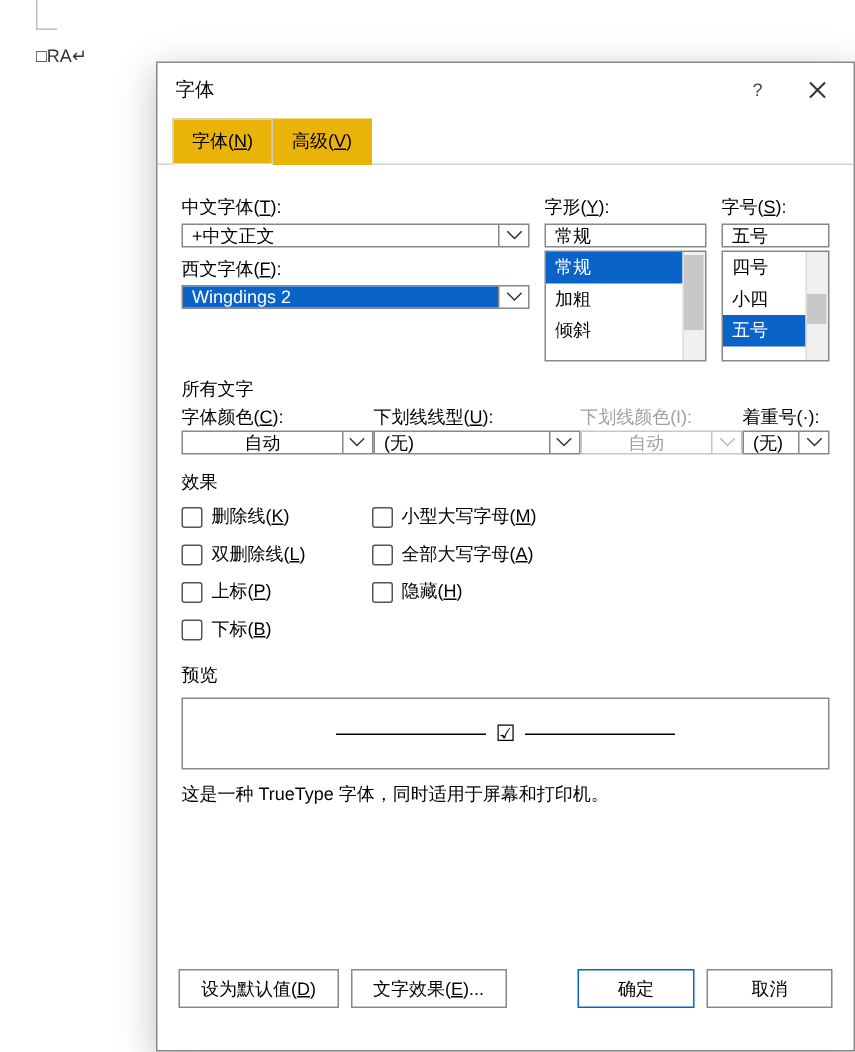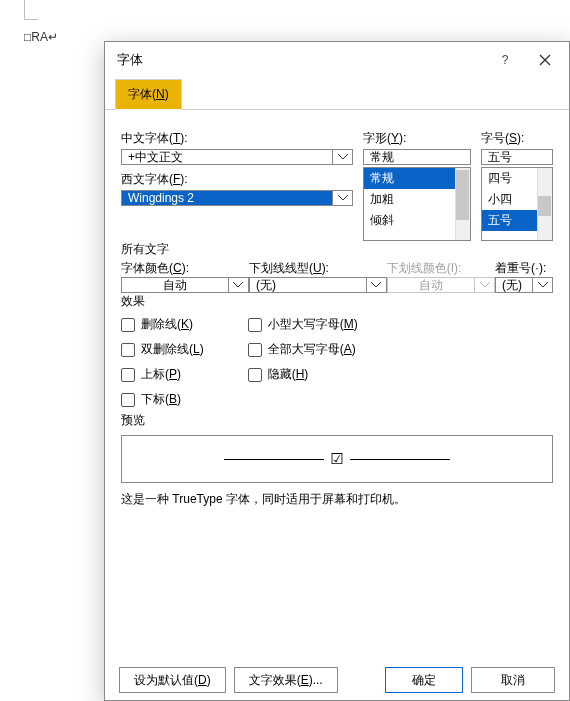--- a/index.html
+++ b/index.html
@@ -26,38 +26,38 @@
   .combo .txt { flex: 1; padding: 0 6px; display: flex; align-items: center; overflow: hidden; white-space: nowrap; }
   .combo .btn { width: 20px; display: flex; align-items: center; justify-content: center; border-left: 1px solid #888; }
   .sel-txt { background: #0a64c8; color: #fff; }
   .list { border: 1px solid #888; margin-top: 2px; height: 74px; overflow: hidden; position: relative; }
   .list .items { padding: 0; }
   .list .item { padding: 2px 6px; }
   .list .item.sel { background: #0a64c8; color: #fff; }
   .list .scroll { position: absolute; right: 0; top: 0; bottom: 0; width: 15px; background: #f0f0f0; border-left: 1px solid #ddd; }
   .list .thumb { position: absolute; right: 1px; width: 13px; background: #c8c8c8; }
 
-  .section { }
+  .section { margin-top: 10px; }
   .subrow { display: flex; margin-top: 2px; }
   .subcol { display: flex; flex-direction: column; }
 
   .disabled { color: #a0a0a0; }
   .combo.disabled { border-color: #c8c8c8; }
   .combo.disabled .btn { border-left-color: #c8c8c8; }
 
   .chk-row { display: flex; align-items: center; gap: 6px; margin: 4px 0; }
   .chk { width: 14px; height: 14px; border: 1px solid #555; border-radius: 2px; }
   .effects { display: flex; gap: 44px; margin-top: 2px; }
   .eff-col { display: flex; flex-direction: column; }
 
   .preview-box { border: 1px solid #888; height: 48px; margin-top: 6px; display: flex; align-items: center; justify-content: center;}
   .preview-underline { width: 100px; border-bottom: 1px solid #000; margin: 0 6px;}
   .note { margin-top: 8px; }
 
-  .footer { display: flex; padding: 10px 14px 7px; gap: 8px; }
+  .footer { display: flex; padding: 10px 14px 28px; gap: 8px; }
   .footer .spacer { flex: 1; }
   .btnf { height: 26px; border: 1px solid #888; background: #fff; padding: 0 14px; display: inline-flex; align-items: center; justify-content: center; }
   .btnf.primary { border: 1px solid #0a64c8; }
 
   svg { display: block; }
 </style>
 </head>
 <body>
 
 <div class="doc-bg">
@@ -73,20 +73,21 @@
       </div>
     <div class="tb-btn">
       <svg width="12" height="12" viewBox="0 0 12 12">
           <path d="M1 1 L11 11 M11 1 L1 11" stroke="#333" stroke-width="1.4"></path>
         </svg>
     </div>
   </div>
 
   <div class="tabs">
     <div class="tab active"><span>字体(<span class="u">N</span>)</span></div>
+    <div class="tab"><span>高级(<span class="u">V</span>)</span></div>
   </div>
 
   <div class="body">
 
     <div class="row">
       <div style="flex:1.4">
         <div class="lbl">中文字体(<span class="u">T</span>):</div>
         <div class="combo">
           <div class="txt">+中文正文</div>
           <div class="btn">

